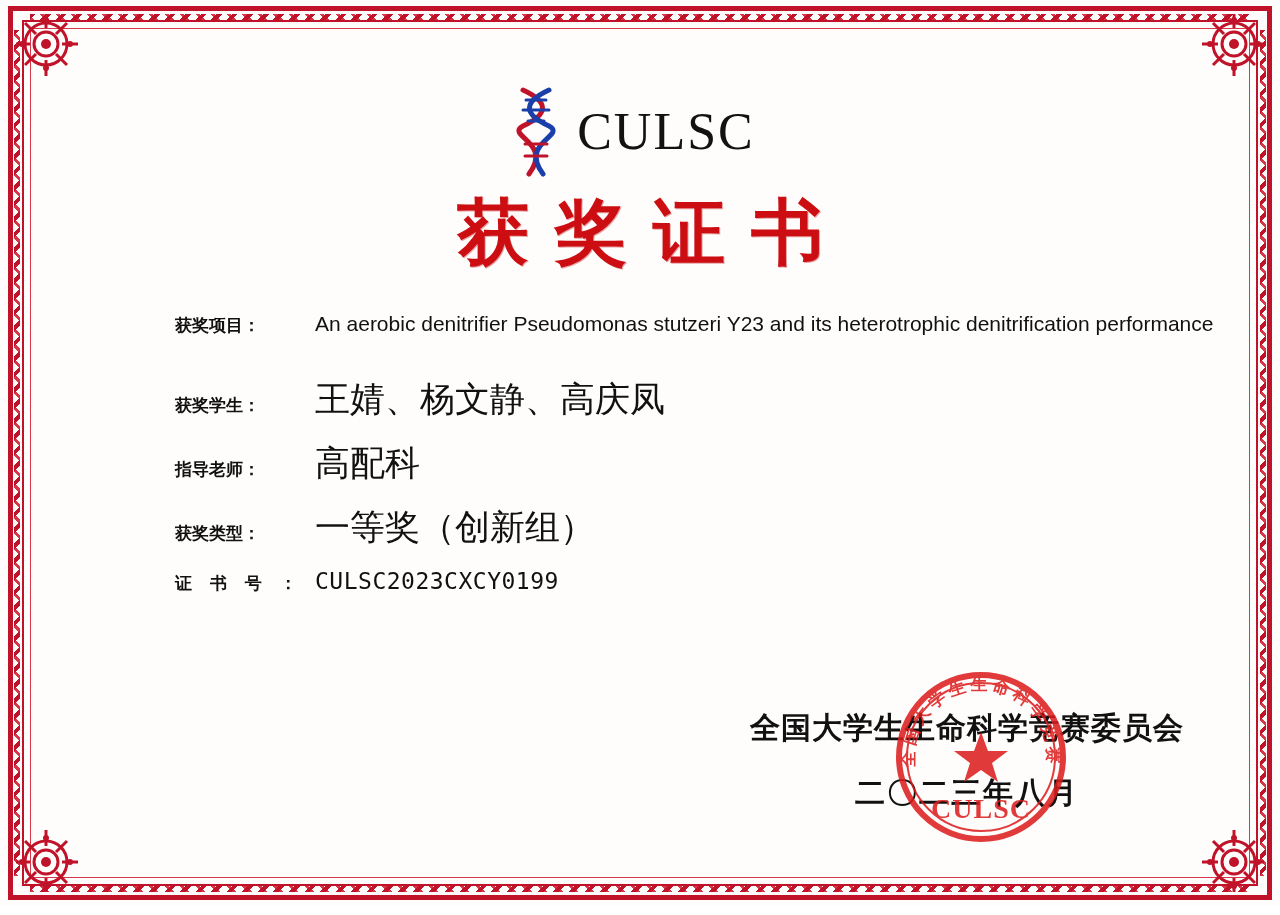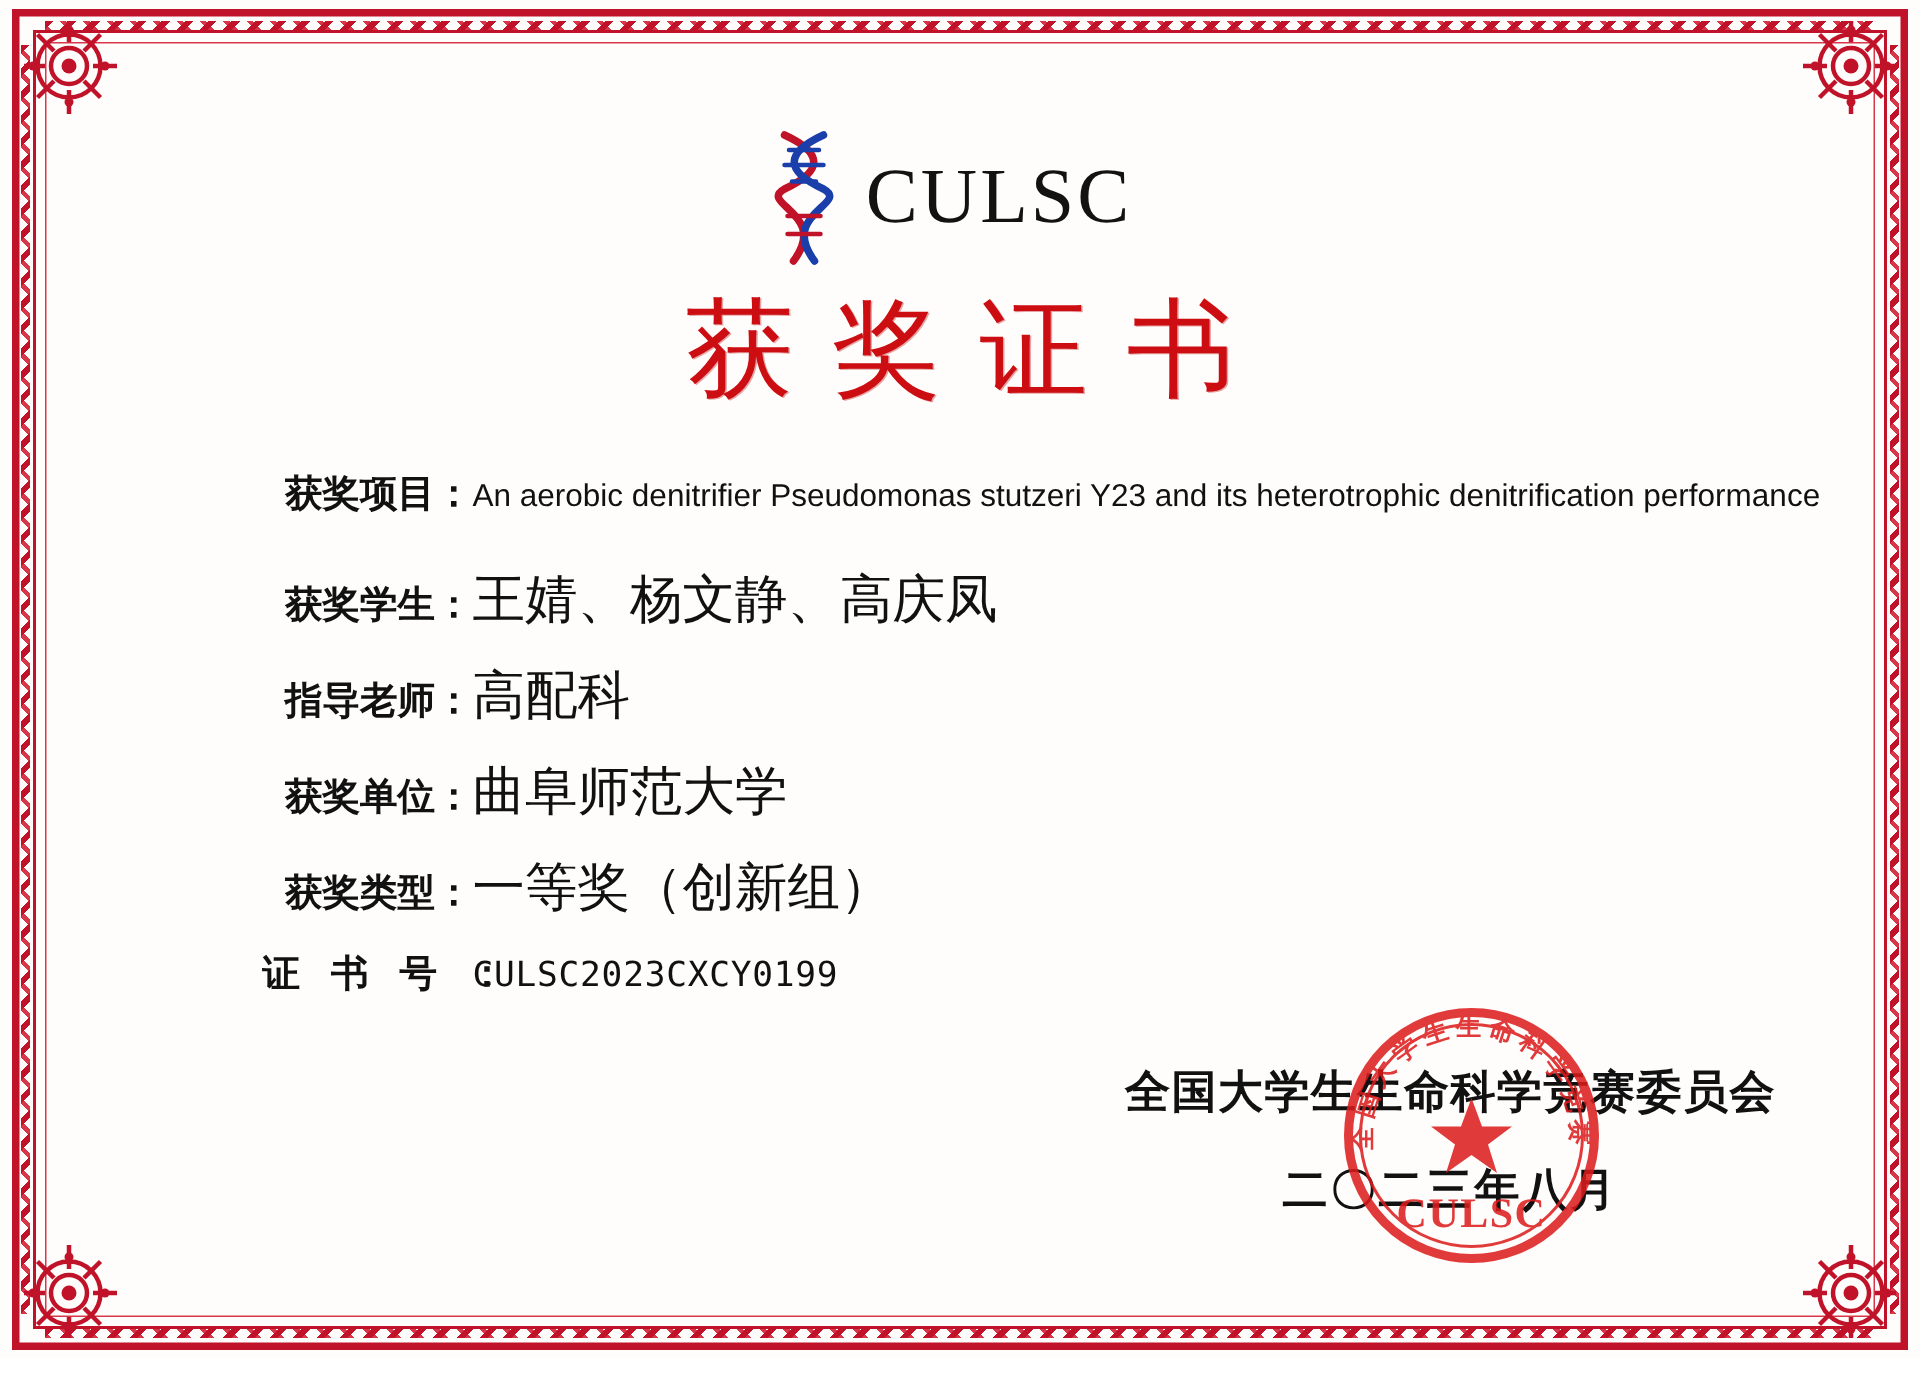--- a/index.html
+++ b/index.html
@@ -114,21 +114,21 @@
   
   .main-title {
     position: absolute;
     left: 0;
     right: 0;
     top: 185px;
     text-align: center;
     color: #cc0e13;
     font-family: "DejaVu Serif", serif;
     font-size: 72px;
-    font-weight: normal;
+    font-weight: bold;
     letter-spacing: 26px;
     text-indent: 26px;
     text-shadow: 1px 1px 0 rgba(180,0,10,0.35);
   }
 
   
   .fields {
     position: absolute;
     left: 175px;
     right: 30px;
@@ -137,25 +137,24 @@
   .field-row {
     display: flex;
     align-items: baseline;
     margin-bottom: 20px;
     height: 44px;
   }
   .field-label {
     flex: 0 0 auto;
     width: 140px;
     font-family: "DejaVu Sans", sans-serif;
-    font-size: 25px;
+    font-size: 17px;
     font-weight: bold;
     color: #111;
     white-space: nowrap;
-    text-align: right;
   }
   .field-label.spaced {
     letter-spacing: 6px;
   }
   .field-value {
     font-family: "DejaVu Sans", sans-serif;
     font-size: 35px;
     color: #111;
     white-space: nowrap;
   }
@@ -308,24 +307,20 @@
     <div class="field-row">
       <div class="field-label">获奖学生：</div>
       <div class="field-value">王婧、杨文静、高庆凤</div>
     </div>
 
     <div class="field-row">
       <div class="field-label">指导老师：</div>
       <div class="field-value">高配科</div>
     </div>
 
-    <div class="field-row">
-      <div class="field-label">获奖单位：</div>
-      <div class="field-value">曲阜师范大学</div>
-    </div>
 
     <div class="field-row">
       <div class="field-label">获奖类型：</div>
       <div class="field-value">一等奖（创新组）</div>
     </div>
 
     <div class="field-row">
       <div class="field-label spaced">证 书 号 ：</div>
       <div class="field-value mono">CULSC2023CXCY0199</div>
     </div>

